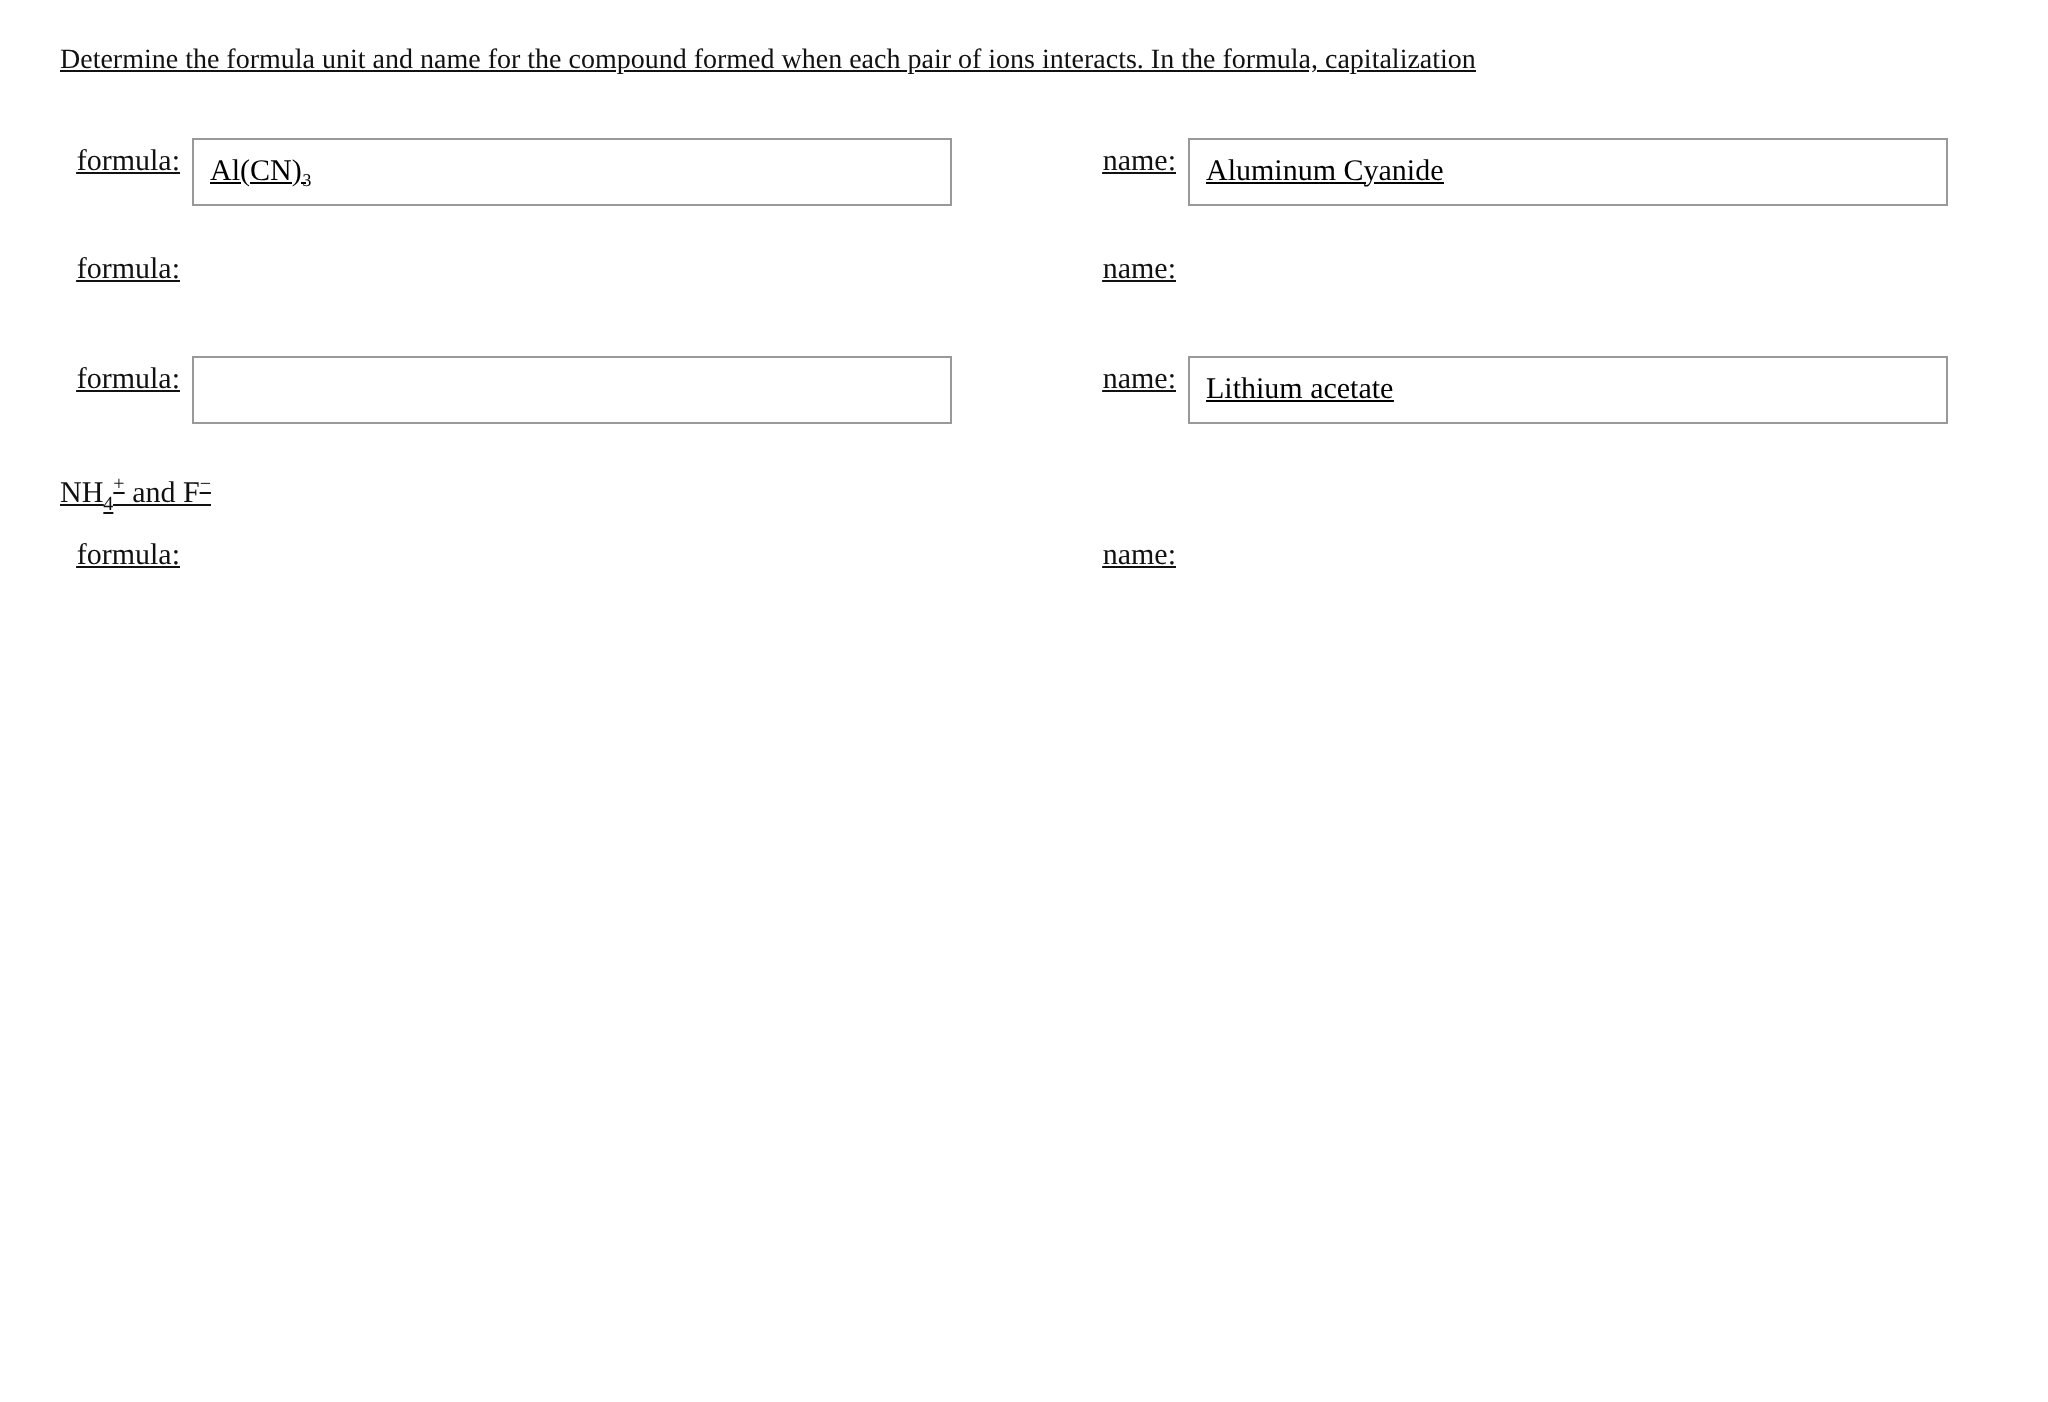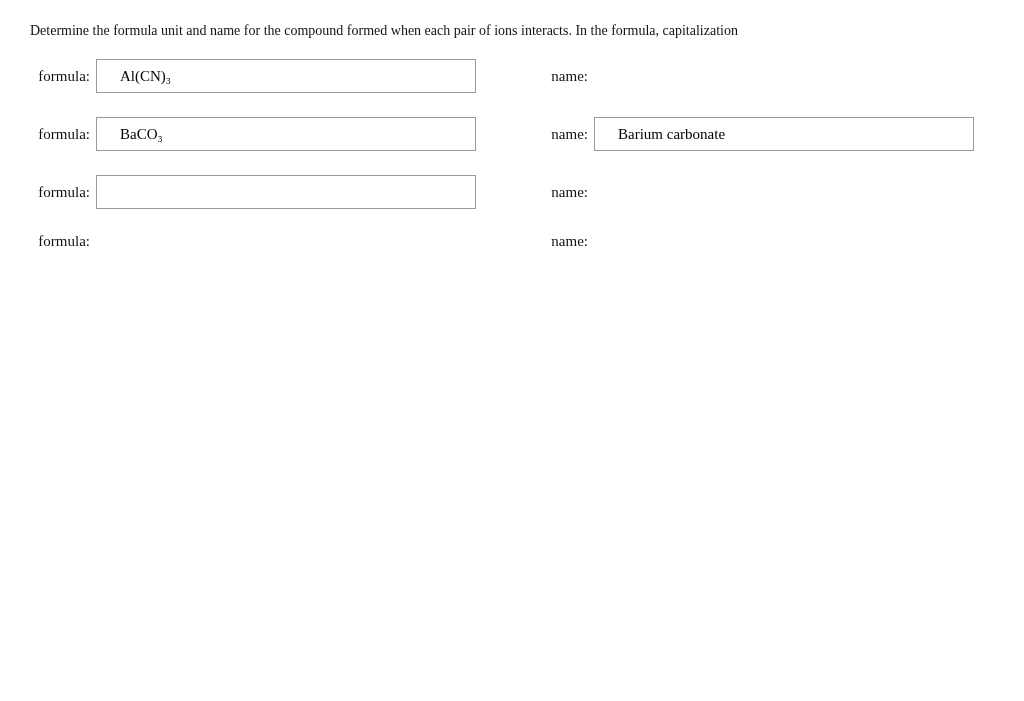--- a/index.html
+++ b/index.html
@@ -1,18 +1,19 @@
 <!DOCTYPE html>
 <html><head>
   <meta charset="utf-8">
   <style>
     * {
       box-sizing: border-box;
       margin: 0;
       padding: 0;
+      text-decoration: underline;
     }
 
     body {
       font-family: Georgia, 'Times New Roman', serif;
       font-size: 15px;
       background: #fff;
       color: #111;
       padding: 20px 30px;
       width: 1024px;
       min-height: 701px;
@@ -61,75 +62,79 @@
 
     .field-label {
       font-size: 15px;
       white-space: nowrap;
       min-width: 60px;
       text-align: right;
     }
 
     .text-input {
       border: 1px solid #999;
-      padding: 5px 23px;
+      padding: 5px 8px;
       font-size: 15px;
       font-family: Georgia, 'Times New Roman', serif;
       width: 380px;
       height: 34px;
       outline: none;
       background: #fff;
+      margin-top: 10px;
     }
   </style>
 </head>
 <body>
 
 <div class="instructions">
   <span>Determine the formula unit and name for the compound formed when each pair of ions interacts. In the formula, capitalization</span><br>
 </div>
 
 <div class="section">
   <div class="form-row">
     <div class="field-group">
       <span class="field-label">formula:</span>
       <input class="text-input" type="text" value="Al(CN)₃" style="">
     </div>
     <div class="field-group">
       <span class="field-label">name:</span>
-    </div>
-  </div>
-</div>
-
-<div class="section">
-  <div class="form-row">
-    <div class="field-group">
-      <span class="field-label">formula:</span>
-      <input class="text-input" type="text" value="BaCO₃" style="">
-    </div>
-    <div class="field-group">
-      <span class="field-label">name:</span>
-      <input class="text-input" type="text" value="Barium carbonate" style="">
-    </div>
-  </div>
-</div>
-
-<div class="section">
-  <div class="form-row">
-    <div class="field-group">
-      <span class="field-label">formula:</span>
-      <input class="text-input" type="text" value="" style="">
-    </div>
-    <div class="field-group">
-      <span class="field-label">name:</span>
+      <input class="text-input" type="text" value="Aluminum Cyanide" style="">
     </div>
   </div>
 </div>
 
 <div class="section">
   <div class="form-row">
     <div class="field-group">
       <span class="field-label">formula:</span>
     </div>
     <div class="field-group">
       <span class="field-label">name:</span>
     </div>
   </div>
 </div>
 
+<div class="section">
+  <div class="form-row">
+    <div class="field-group">
+      <span class="field-label">formula:</span>
+      <input class="text-input" type="text" value="" style="">
+    </div>
+    <div class="field-group">
+      <span class="field-label">name:</span>
+      <input class="text-input" type="text" value="Lithium acetate" style="">
+    </div>
+  </div>
+</div>
+
+<div class="section">
+  <div class="ion-pair">
+    NH<sub>4</sub><sup>+</sup> and F<sup>−</sup>
+  </div>
+  <div class="form-row">
+    <div class="field-group">
+      <span class="field-label">formula:</span>
+    </div>
+    <div class="field-group">
+      <span class="field-label">name:</span>
+    </div>
+  </div>
+</div>
+
 </body></html>

